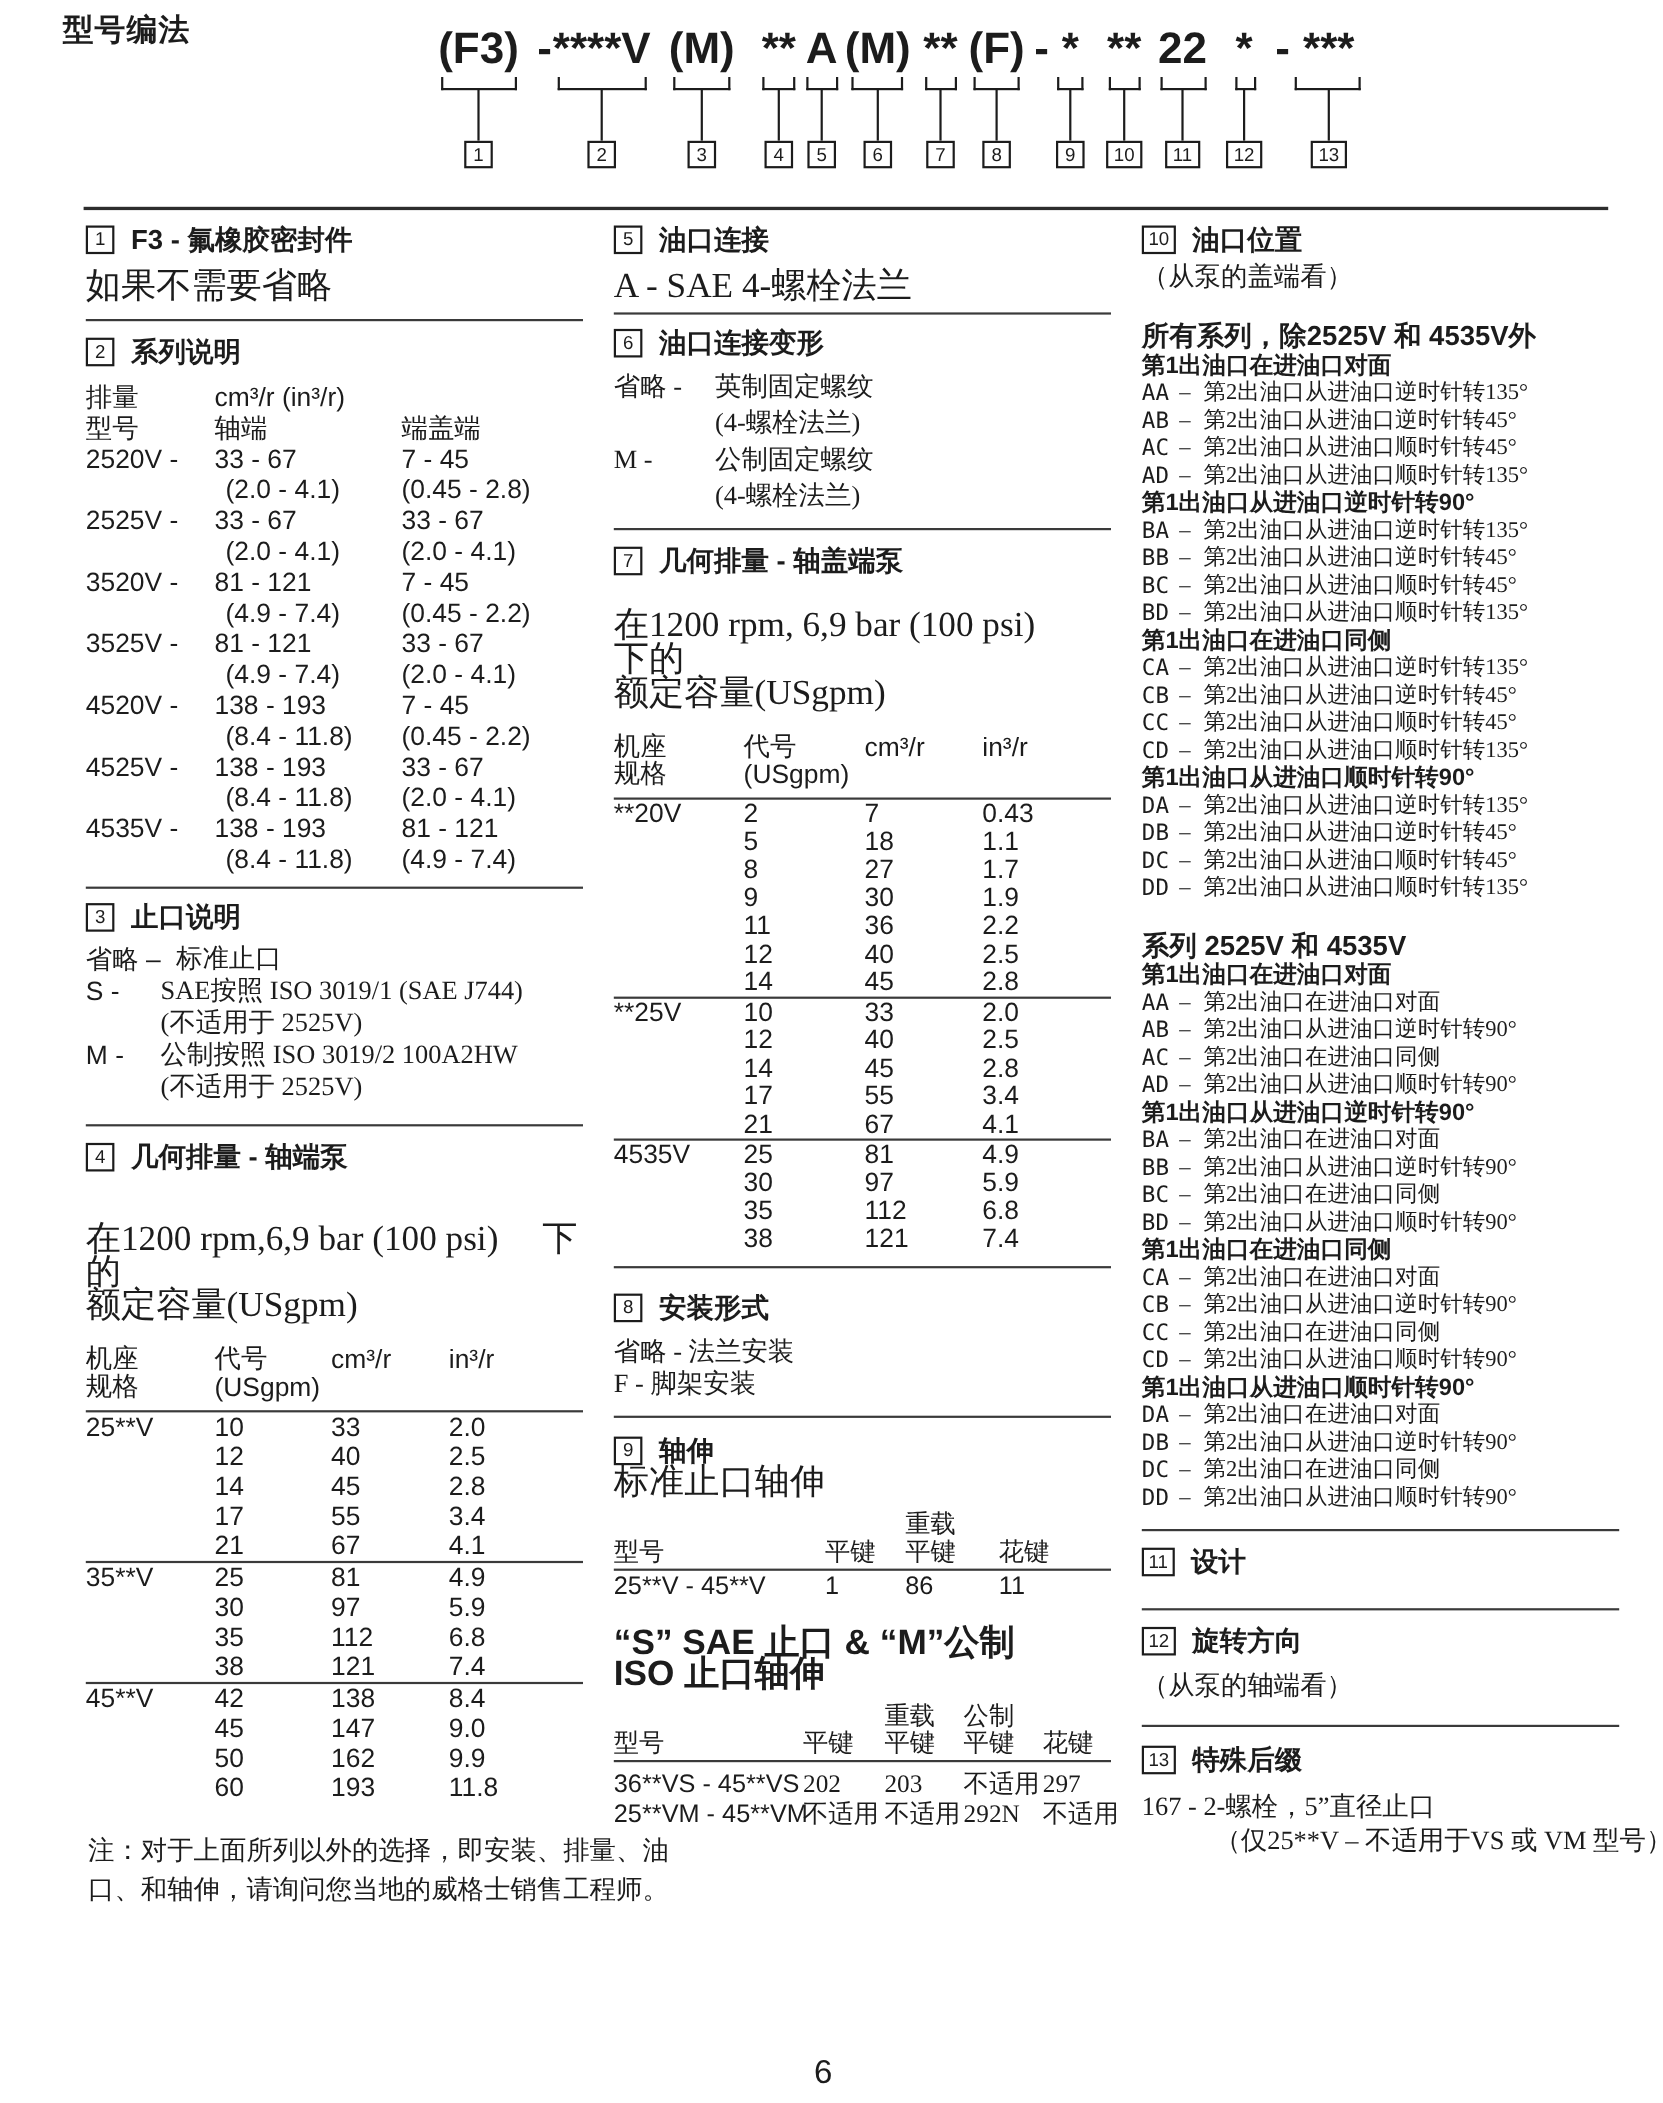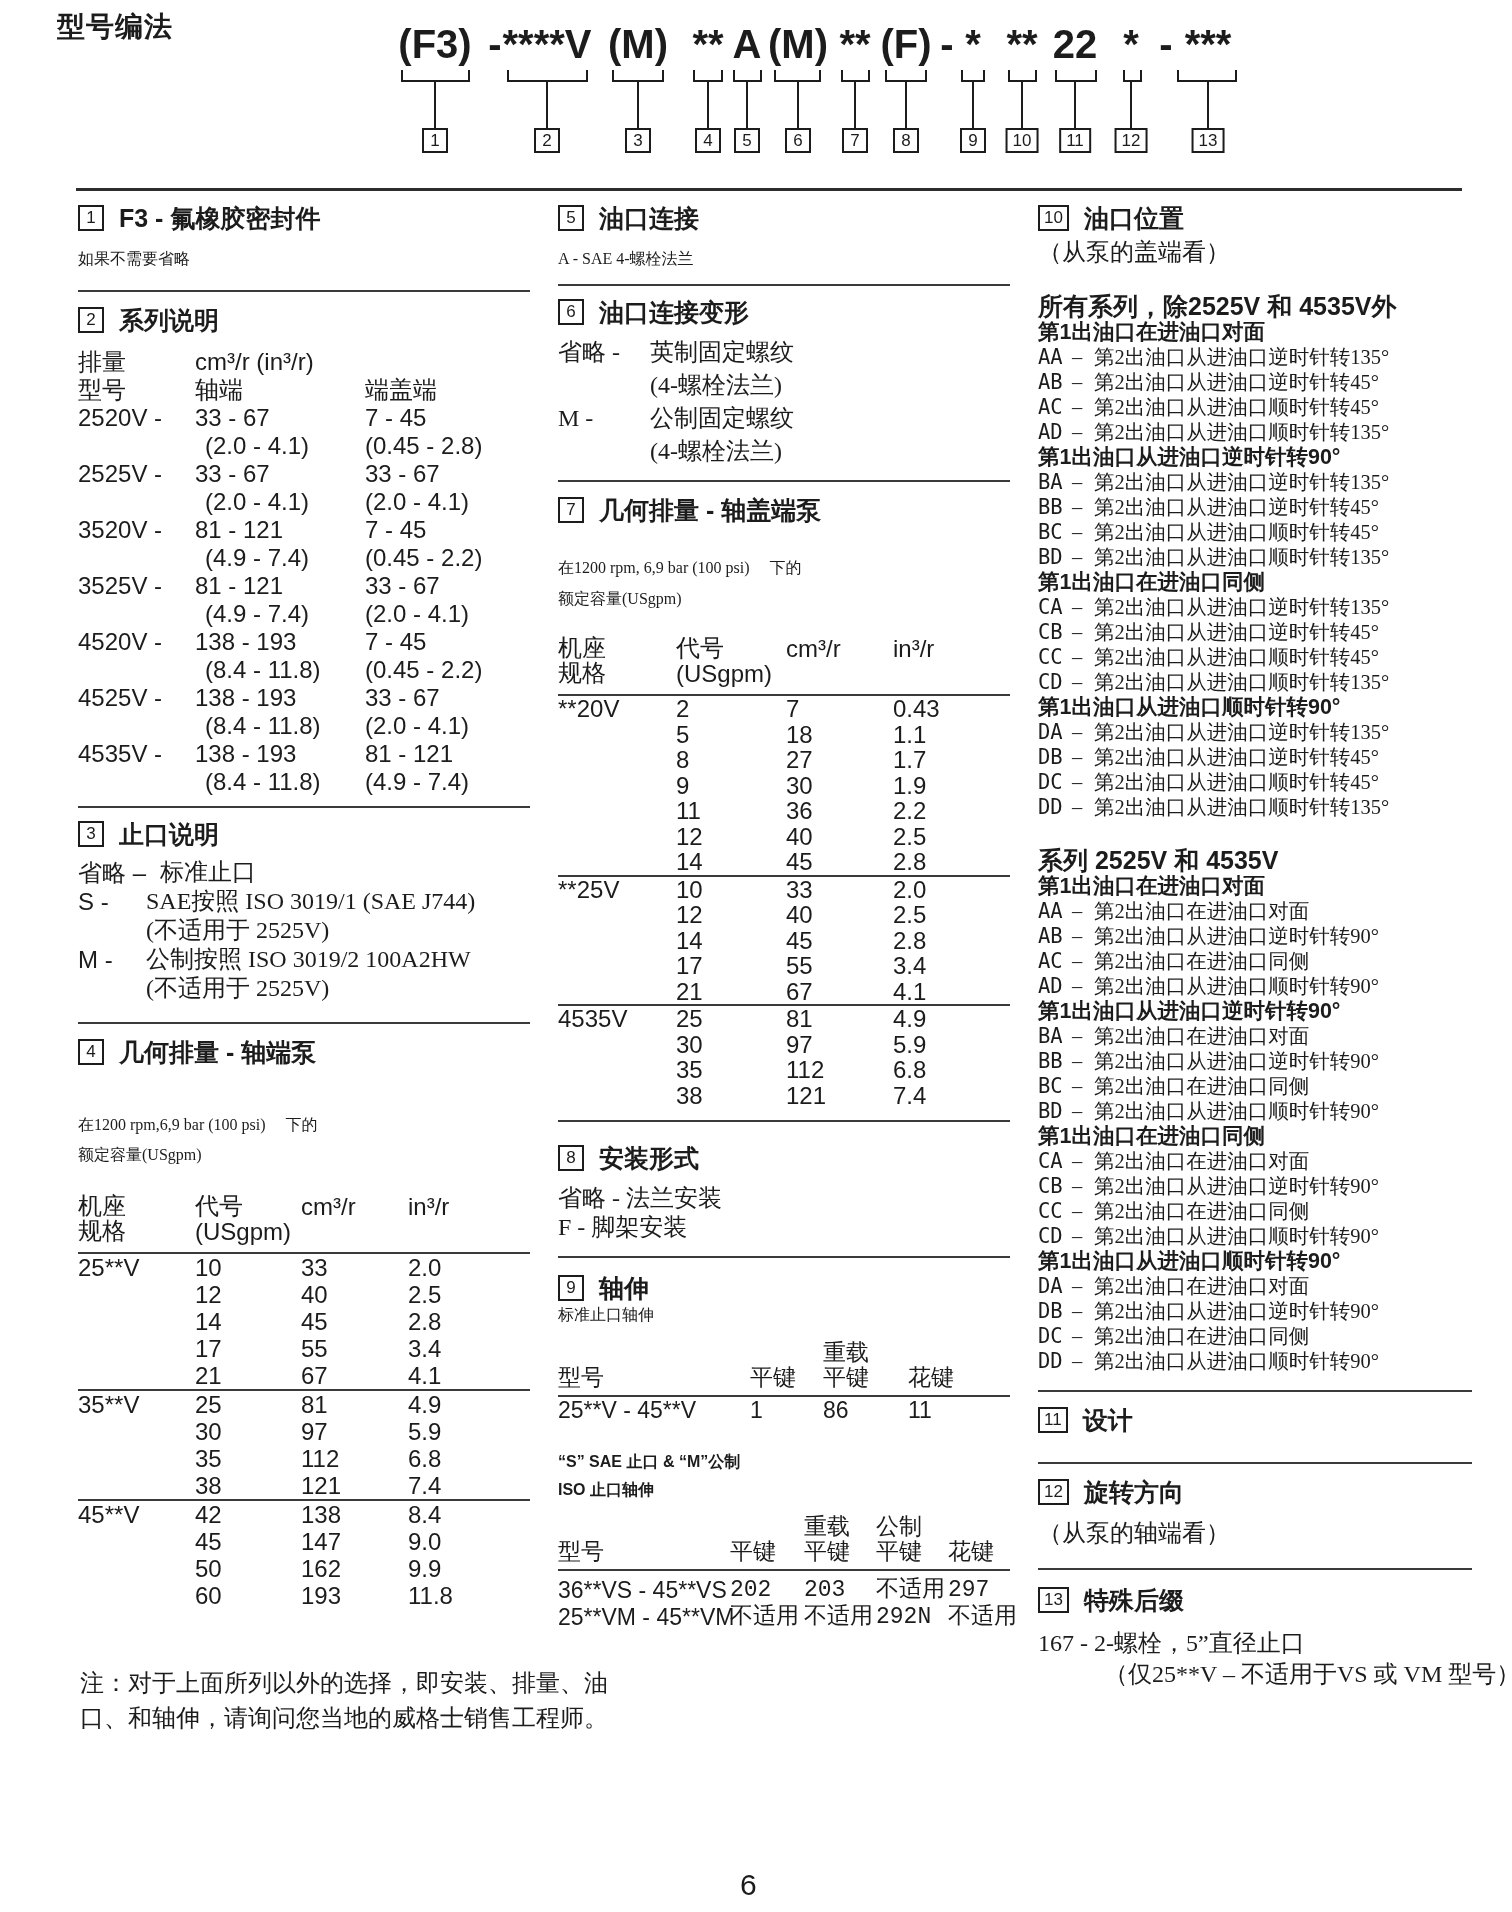--- a/index.html
+++ b/index.html
@@ -21,39 +21,39 @@
   
   .col{position:absolute;top:190px}
   #col-left{left:78px;width:452px}
   #col-mid{left:558px;width:452px}
   #col-right{left:1038px;width:434px}
   .rule{border-top:2px solid #3a3a3a;height:0}
   .sec-head{display:flex;align-items:center;gap:15px;font-family:"Liberation Sans",sans-serif;
             font-weight:bold;font-size:25px;line-height:28px;white-space:nowrap}
   .numbox{border:2px solid #1c1c1c;font-family:"Liberation Sans",sans-serif;font-weight:normal;
           font-size:17px;line-height:22px;padding:0 4px;min-width:14px;text-align:center;flex:0 0 auto}
-  .body-text{font-size:16px;line-height:26px}
+  .body-text{font-size:32px;line-height:26px}
   .line{font-size:24px;line-height:29px;white-space:nowrap}
   
   .t-series{display:grid;grid-template-columns:117px 170px 1fr;font-family:"Liberation Sans",sans-serif;
             font-size:24px;line-height:28px;white-space:nowrap}
   .t-series .serif{font-family:"Liberation Serif",serif}
   .t-series .span2{grid-column:2 / 4}
   .pad10{padding-left:10px}
   
   .t-disp{font-family:"Liberation Sans",sans-serif;font-size:24px;white-space:nowrap}
   .t-disp .thead{display:grid;line-height:25px;margin-bottom:8px}
   .t-disp .trow{display:grid;line-height:27px}
   .t-disp.g4 .thead,.t-disp.g4 .trow{grid-template-columns:117px 106px 107px 1fr}
   .t-disp.g7 .thead,.t-disp.g7 .trow{grid-template-columns:118px 110px 107px 1fr}
   .t-disp .serif{font-family:"Liberation Serif",serif}
   .tgroup{border-top:2px solid #3a3a3a}
   
   .t-shaft{font-family:"Liberation Sans",sans-serif;font-size:23px;white-space:nowrap}
-  .t-shaft .serif{font-family:Liberation Mono, monospace}
+  .t-shaft .serif{font-family:Liberation Serif, serif}
   .t-shaft .hrow,.t-shaft .drow{display:grid;line-height:25px}
   .t-shaft.t1 .hrow,.t-shaft.t1 .drow{grid-template-columns:192px 73px 85px 1fr}
   .t-shaft.t2 .hrow,.t-shaft.t2 .drow{grid-template-columns:172px 74px 72px 72px 1fr}
   .t-shaft .hsep{border-bottom:2px solid #3a3a3a;padding-bottom:3px}
   .t-shaft .drow{line-height:27px}
   .t-shaft .drow:first-of-type{margin-top:6px}
   
   .subtitle{font-size:24px;line-height:28px}
   .series-heading{font-family:"Liberation Sans",sans-serif;font-weight:bold;font-size:25px;line-height:28px;white-space:nowrap}
   .pgroup-header{font-family:"Liberation Sans",sans-serif;font-weight:bold;font-size:21.5px;line-height:25px;white-space:nowrap}

